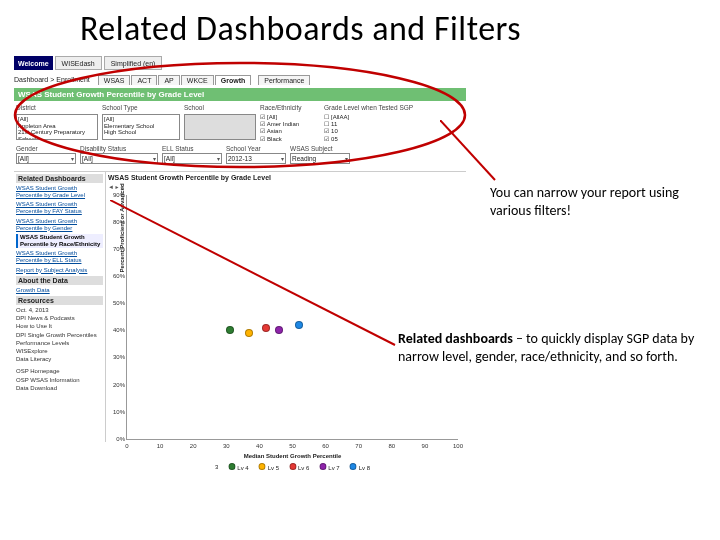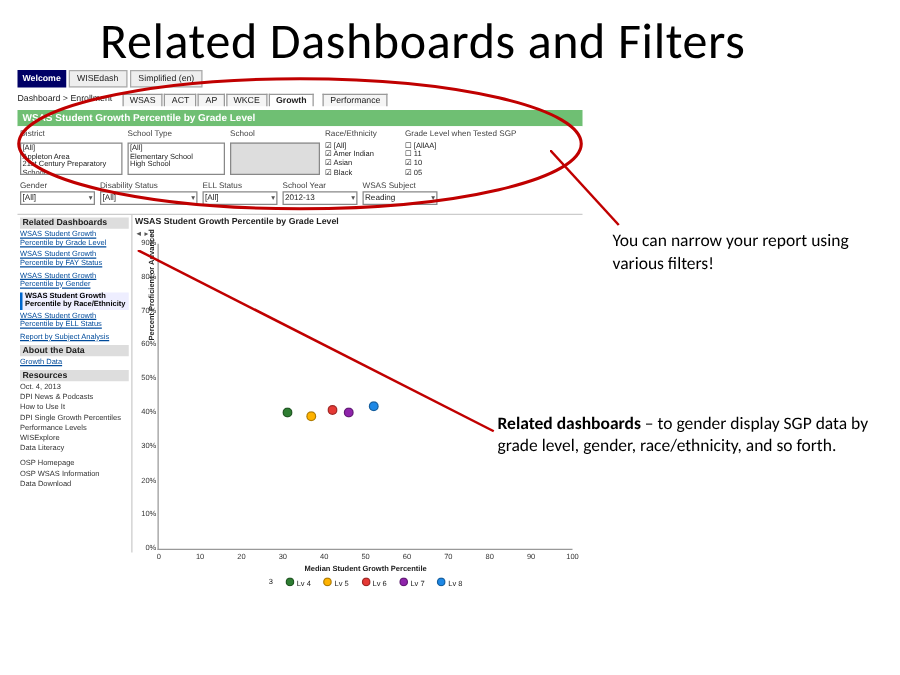--- a/index.html
+++ b/index.html
@@ -1,17 +1,17 @@
 <!DOCTYPE html>
 <html><head>
 <meta charset="utf-8">
 <style>
   * { box-sizing: border-box; margin: 0; padding: 0; }
   body { width: 720px; height: 540px; font-family: Arial, sans-serif; background: #fff; position: relative; overflow: hidden; }
-  .slide-title { font-family: Calibri, Arial, sans-serif; font-size: 40px; font-weight: 400; padding: 8px 0 10px 80px; letter-spacing: 0.5px; }
+  .slide-title { font-family: Calibri, Arial, sans-serif; font-size: 34px; font-weight: 400; padding: 8px 0 10px 80px; letter-spacing: 0.5px; }
   .app { position: absolute; left: 14px; top: 56px; width: 452px; height: 450px; font-size: 7px; color: #222; }
   .navbar { height: 14px; display: flex; align-items: center; }
   .nav-welcome { background: #006; color: #fff; padding: 1px 4px; height: 14px; display: inline-flex; align-items: center; font-weight: bold; font-size: 7px; }
   .nav-link { background: #eee; border: 1px solid #aaa; padding: 1px 6px; margin-left: 2px; font-size: 7px; display:inline-flex; align-items:center; height:14px; }
   .tabbar { margin-top: 3px; display: flex; align-items: center; height: 13px; font-size: 7px; }
   .tab { padding: 1px 5px; border: 1px solid #999; border-bottom: none; background: #f5f5f5; margin-right: 1px; white-space: nowrap; }
   .tab.active { background: #fff; font-weight: bold; }
   .crumb-sep { margin: 0 2px; }
   .green-bar { background: #6fbf73; color: #fff; padding: 2px 4px; font-weight: bold; font-size: 8px; margin-top: 2px; }
   .filters { background: #fff; border-bottom: 1px solid #ccc; padding: 3px 2px 5px 2px; }
@@ -229,14 +229,14 @@
 </svg>
 <svg class="line" style="left:440px; top:120px; width:60px; height:80px;">
   <line x1="0" y1="0" x2="55" y2="60" stroke="#c00000" stroke-width="2"></line>
 </svg>
 <svg class="line" style="left:110px; top:200px; width:290px; height:150px;">
   <line x1="0" y1="0" x2="285" y2="145" stroke="#c00000" stroke-width="2"></line>
 </svg>
 
 <div class="callout" style="left:490px; top:184px; width:210px;">You can narrow your report using various filters!</div>
 <div class="callout" style="left:398px; top:330px; width:300px;">
-  <b>Related dashboards</b><span> – to gender display SGP data by grade level, gender, race/ethnicity, and so forth.</span>
+  <b>Related dashboards</b><span> – to quickly display SGP data by narrow level, gender, race/ethnicity, and so forth.</span>
 </div>
 
 </body></html>

